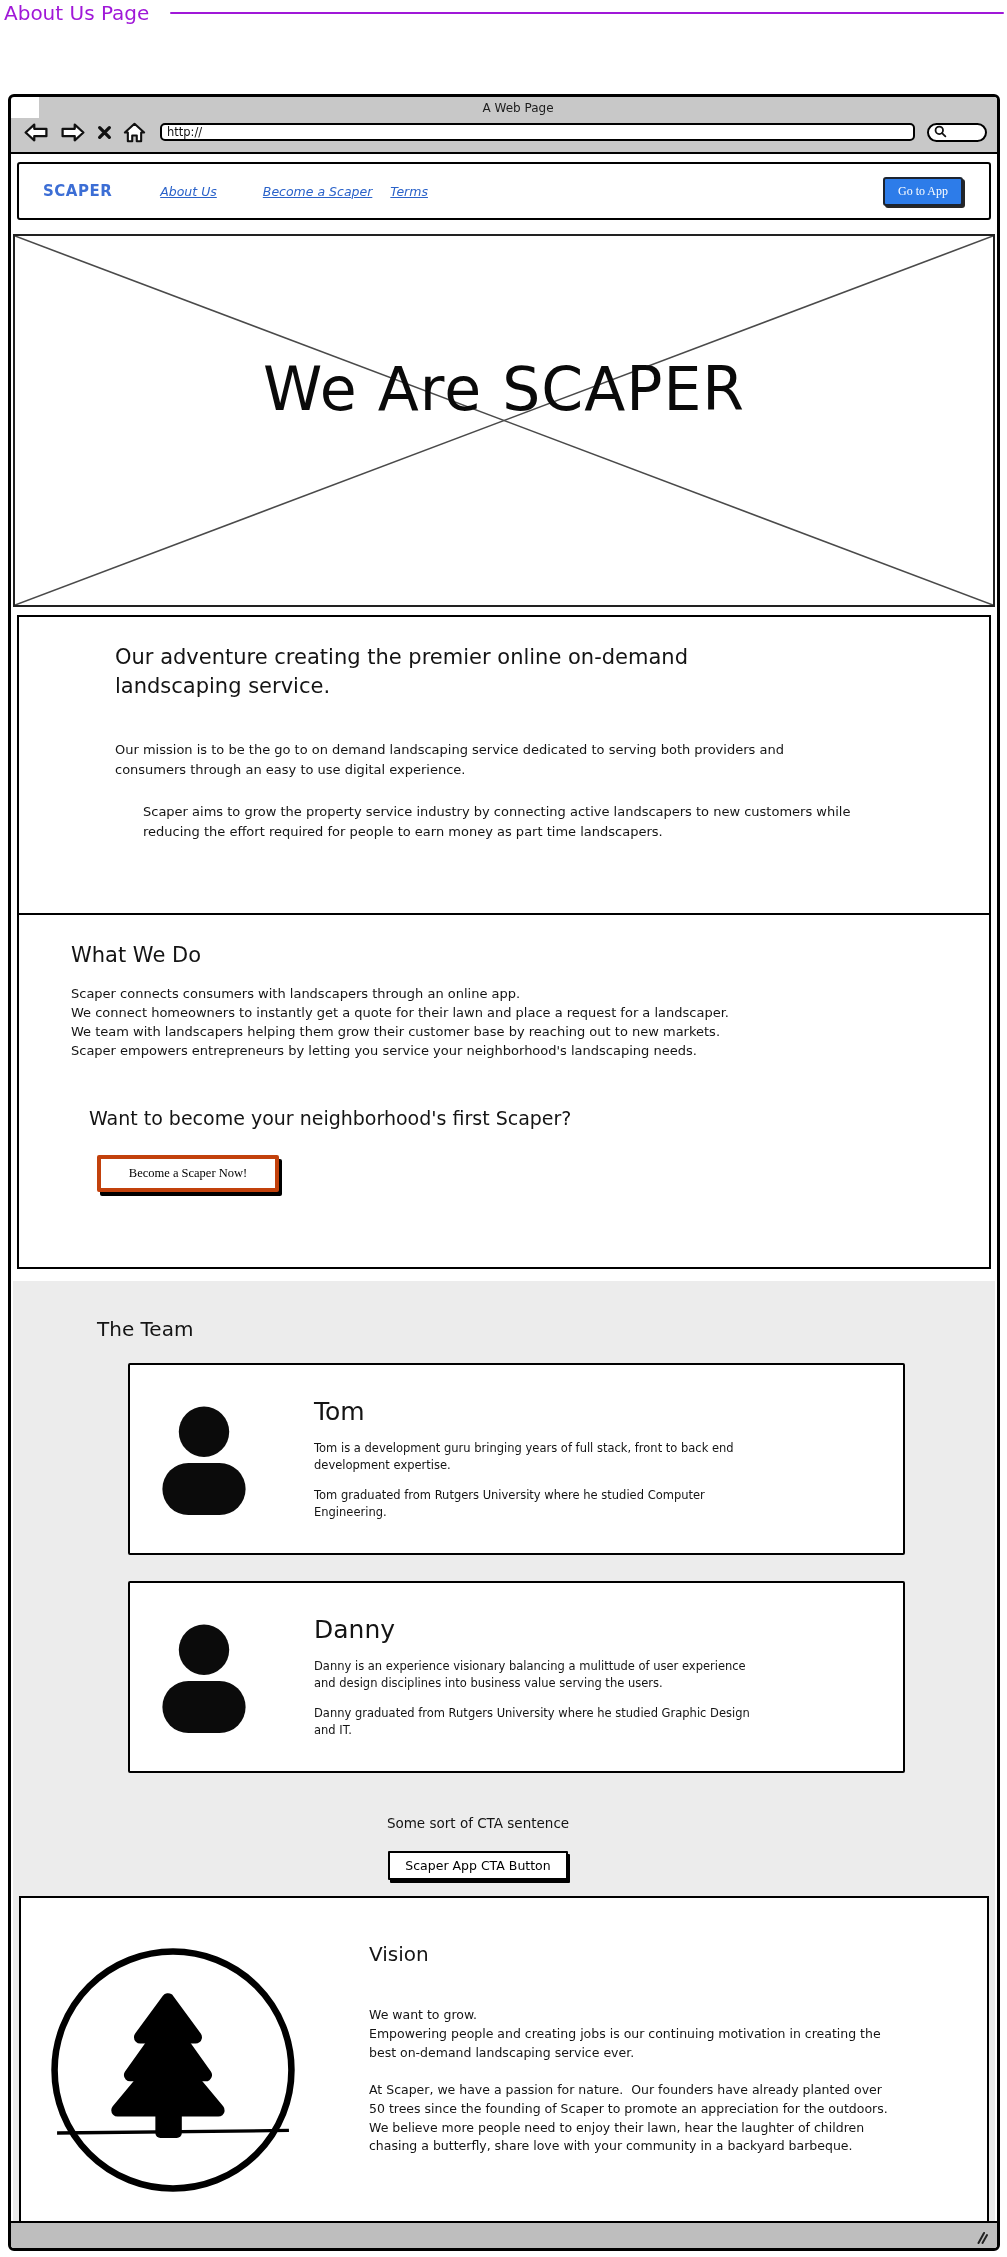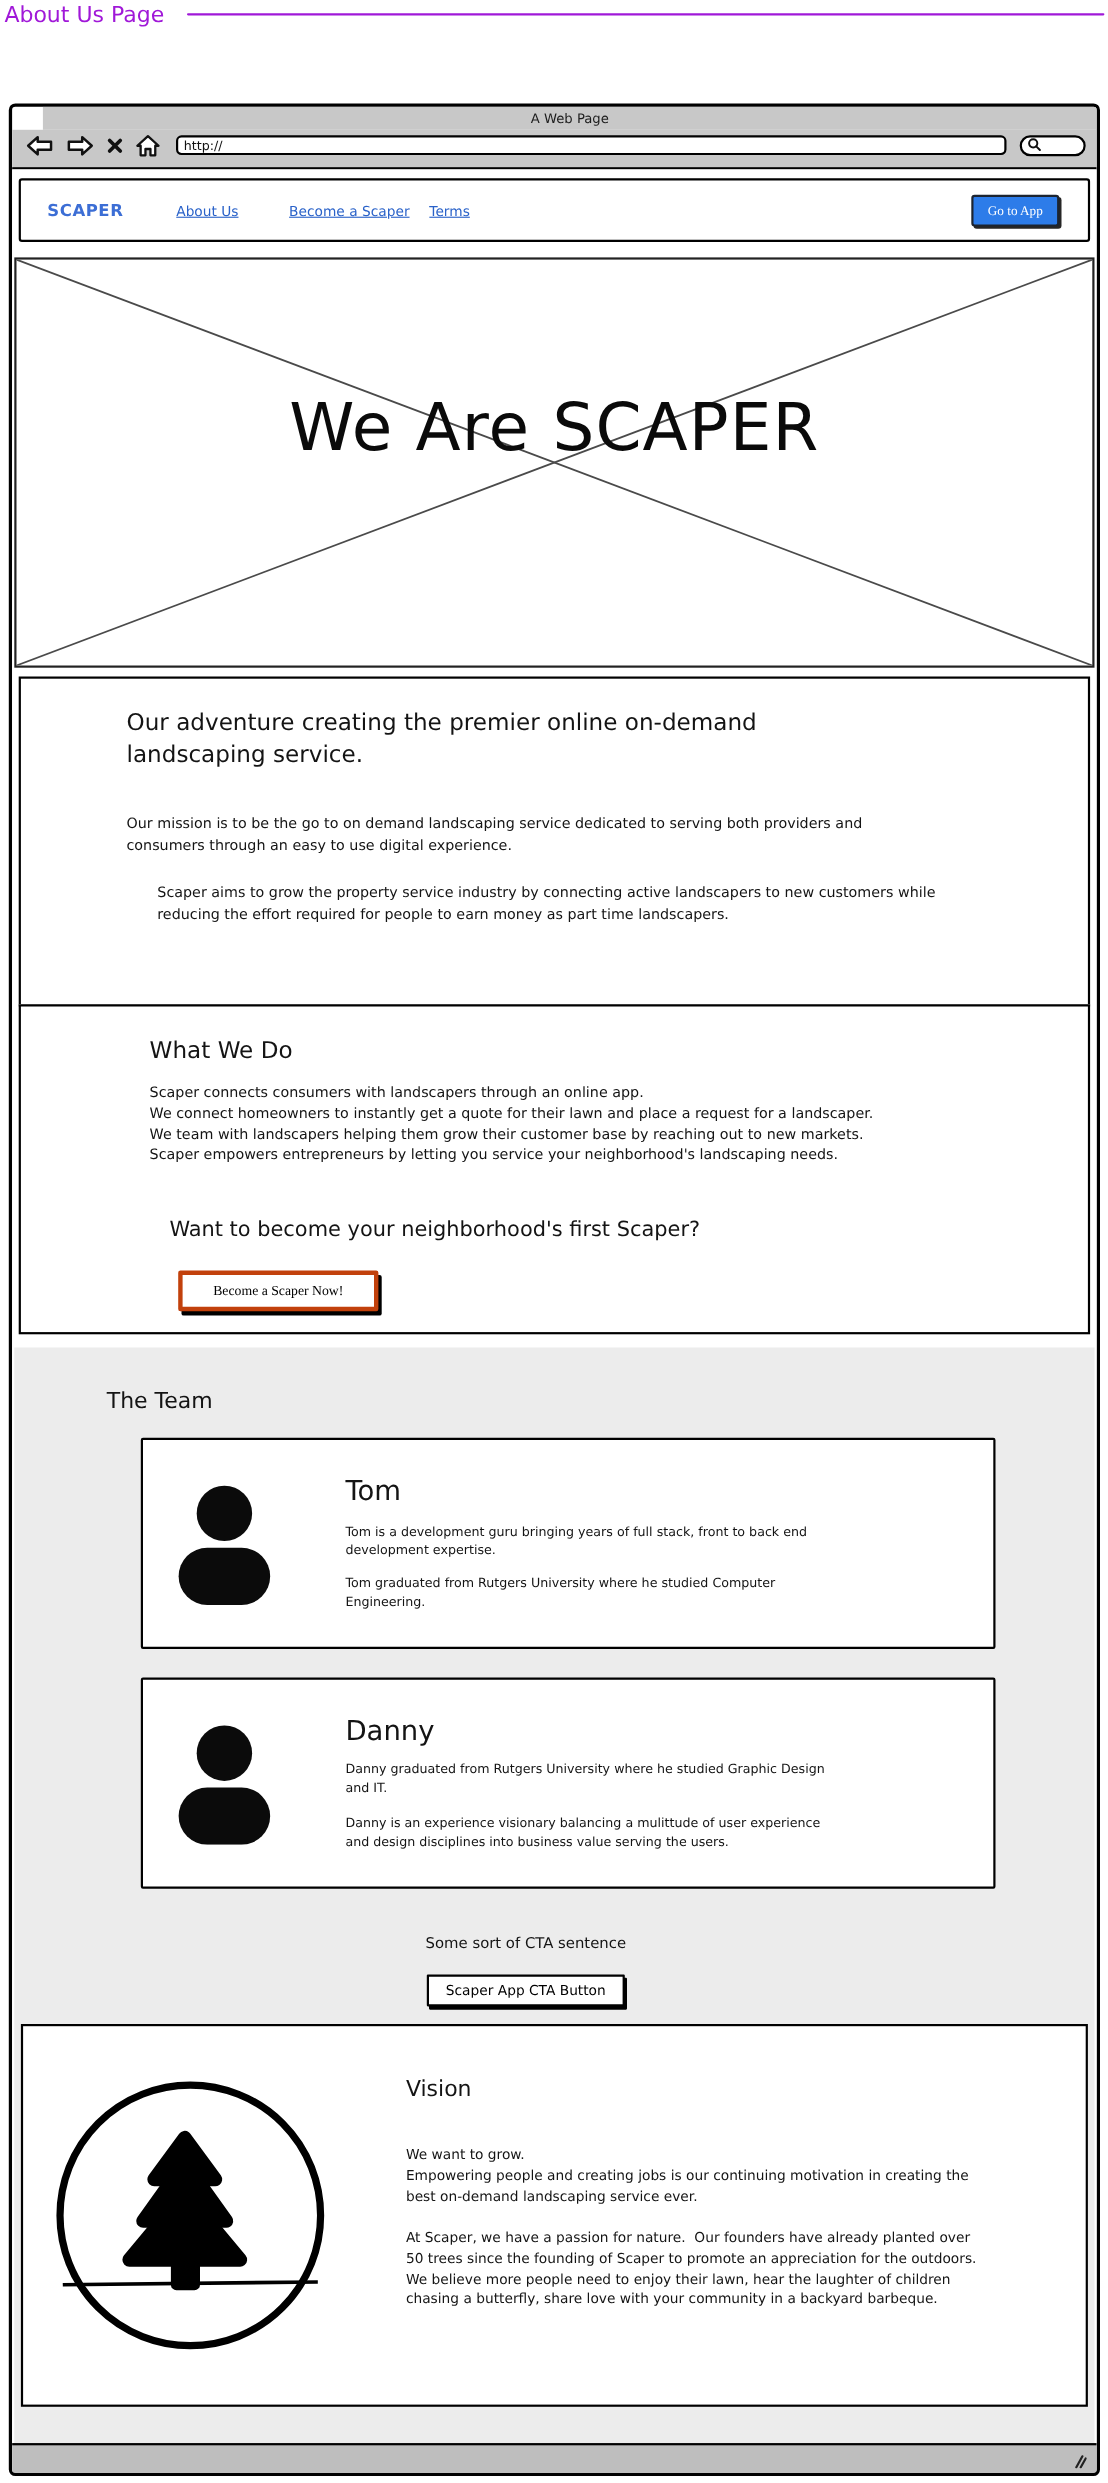--- a/index.html
+++ b/index.html
@@ -32,21 +32,21 @@
   .search-pill { flex:none; width:60px; height:19px; margin-left:12px; background:#fff;
                  border:2px solid #000; border-radius:11px; display:flex; align-items:center;
                  padding-left:5px; cursor:pointer; }
 
   .page-content { flex:1; background:#fff; display:flex; flex-direction:column; overflow:hidden; }
 
   
   .site-nav { flex:none; margin:8px 6px 0; height:58px; border:2px solid #000; border-radius:3px;
               display:flex; align-items:center; padding:0 26px 0 24px; background:#fff; }
   .brand { color:#3C6ED5; font-weight:bold; font-size:15px; letter-spacing:.5px; cursor:pointer; }
-  .nav-links { display:flex; margin-left:48px; align-items:center; }
+  .nav-links { display:flex; margin-left:48px; align-items:center;font-style:italic; }
   .nav-link { color:#2A62C9; font-size:12.5px; text-decoration:underline; cursor:pointer; }
   .nav-link.l1 { margin-right:46px; }
   .nav-link.l2 { margin-right:18px; }
   .goto-app { margin-left:auto; background:#2D7CE9; color:#fff; font-size:12px; font-family:Liberation Serif, serif;
               padding:5px 13px; border:2px solid #1c2430; border-radius:3px;
               box-shadow:2px 2px 0 rgba(0,0,0,.85); cursor:pointer; }
 
   
   .hero { flex:none; margin:14px 2px 0; height:373px; border:2px solid #222; position:relative; background:#fff; }
   .hero .xlines { position:absolute; inset:0; width:100%; height:100%; }
@@ -54,21 +54,21 @@
                 font-size:60px; letter-spacing:1px; color:#0a0a0a; }
 
   
   .panel { flex:none; margin:8px 6px 0; border:2px solid #000; background:#fff; }
   .panel.mission { height:300px; padding:26px 22px 0 96px; }
   .panel h2 { font-size:21px; font-weight:400; margin:0; line-height:1.4; white-space:pre-wrap; }
   .mission-para { font-size:13px; line-height:1.55; margin:0; white-space:pre-wrap; }
   .mission-para.p1 { margin-top:38px; }
   .mission-para.p2 { margin-top:22px;margin-left:28px; }
 
-  .panel.whatwedo { height:300px; margin-top:-2px; padding:26px 22px 0 117px; }
+  .panel.whatwedo { height:356px; margin-top:-2px; padding:26px 22px 0 52px; }
   .wwd-line { font-size:13px; line-height:1.45; }
   .wwd-lines { margin-top:15px; }
   .wwd-question { font-size:19px; margin-top:46px; margin-left:18px; }
   .become-btn { display:block; margin-top:26px; margin-left:26px; width:182px; height:37px;
                 background:#fff; border:4px solid #c2410c; border-radius:2px;
                 box-shadow:3px 4px 0 #000; font-size:12.5px; font-family:Liberation Serif, serif; cursor:pointer; }
 
   
   .gray-area { flex:1; background:#ECECEC; margin:12px 2px 0; padding-bottom:4px; }
   .team-heading { font-size:20px; font-weight:400; margin:0; padding:36px 0 0 84px; }
@@ -210,24 +210,24 @@
         <span class="person-icon">
           <svg viewBox="0 0 24 28">
               <g fill="#0b0b0b">
                 <circle cx="12" cy="7.2" r="6.3"></circle>
                 <rect x="1.6" y="15" width="20.8" height="13" rx="6.5"></rect>
               </g>
             </svg>
         </span>
         <div class="member-info">
           <h3 class="member-name">Danny</h3>
+          <p class="member-bio">Danny is an experience visionary balancing a mulittude of user experience
+and design disciplines into business value serving the users.</p>
           <p class="member-bio b2">Danny graduated from Rutgers University where he studied Graphic Design
 and IT.</p>
-          <p class="member-bio">Danny is an experience visionary balancing a mulittude of user experience
-and design disciplines into business value serving the users.</p>
         </div>
       </div>
 
       <div class="cta-block">
         <div class="cta-sentence">Some sort of CTA sentence</div>
         <button class="cta-button">Scaper App CTA Button</button>
       </div>
 
       <div class="vision-panel">
         <div class="tree-wrap">

